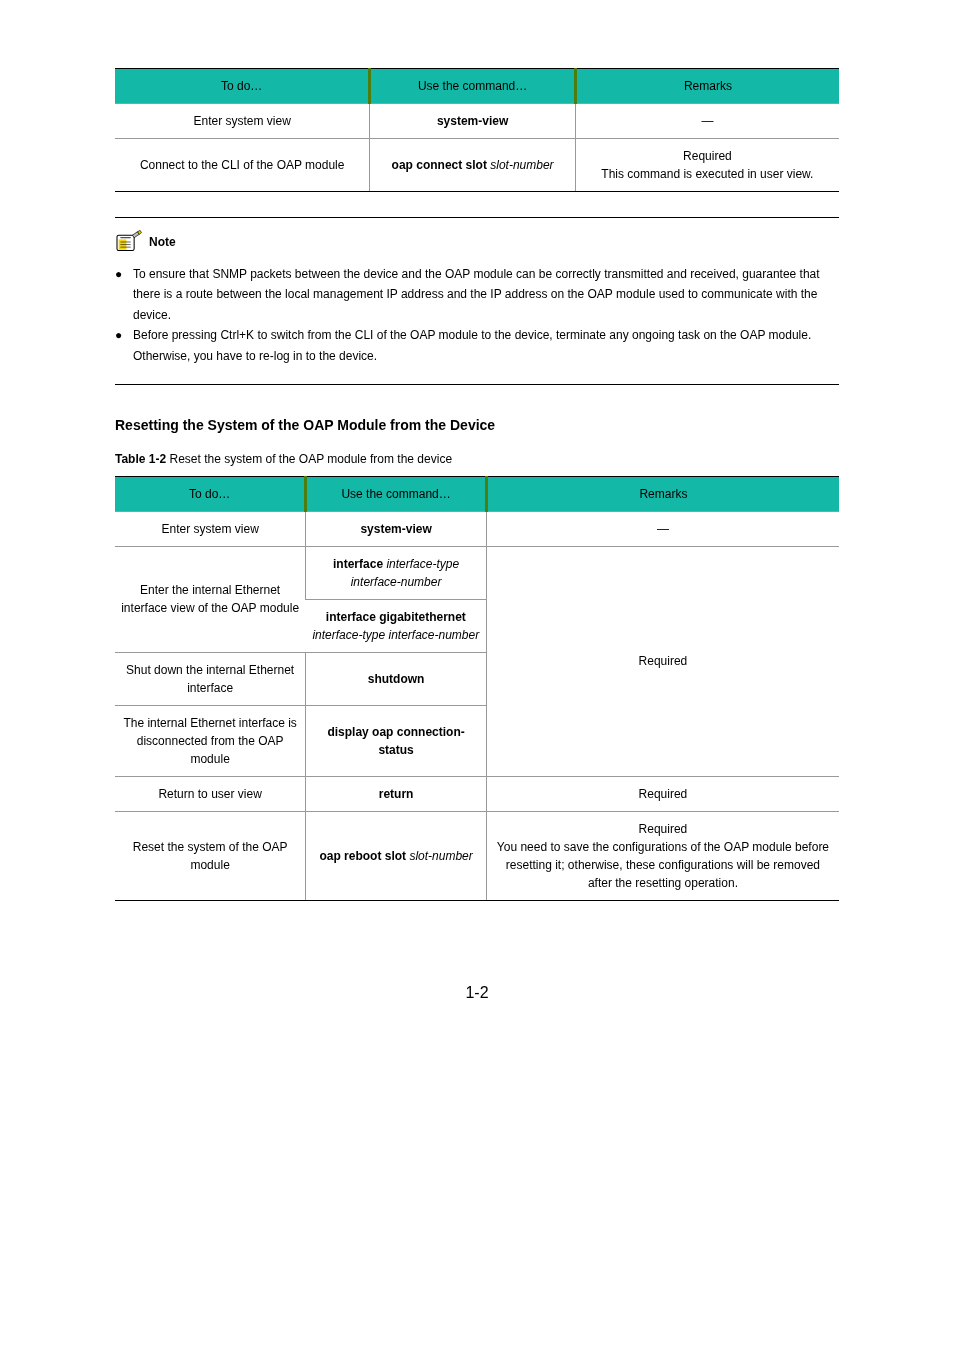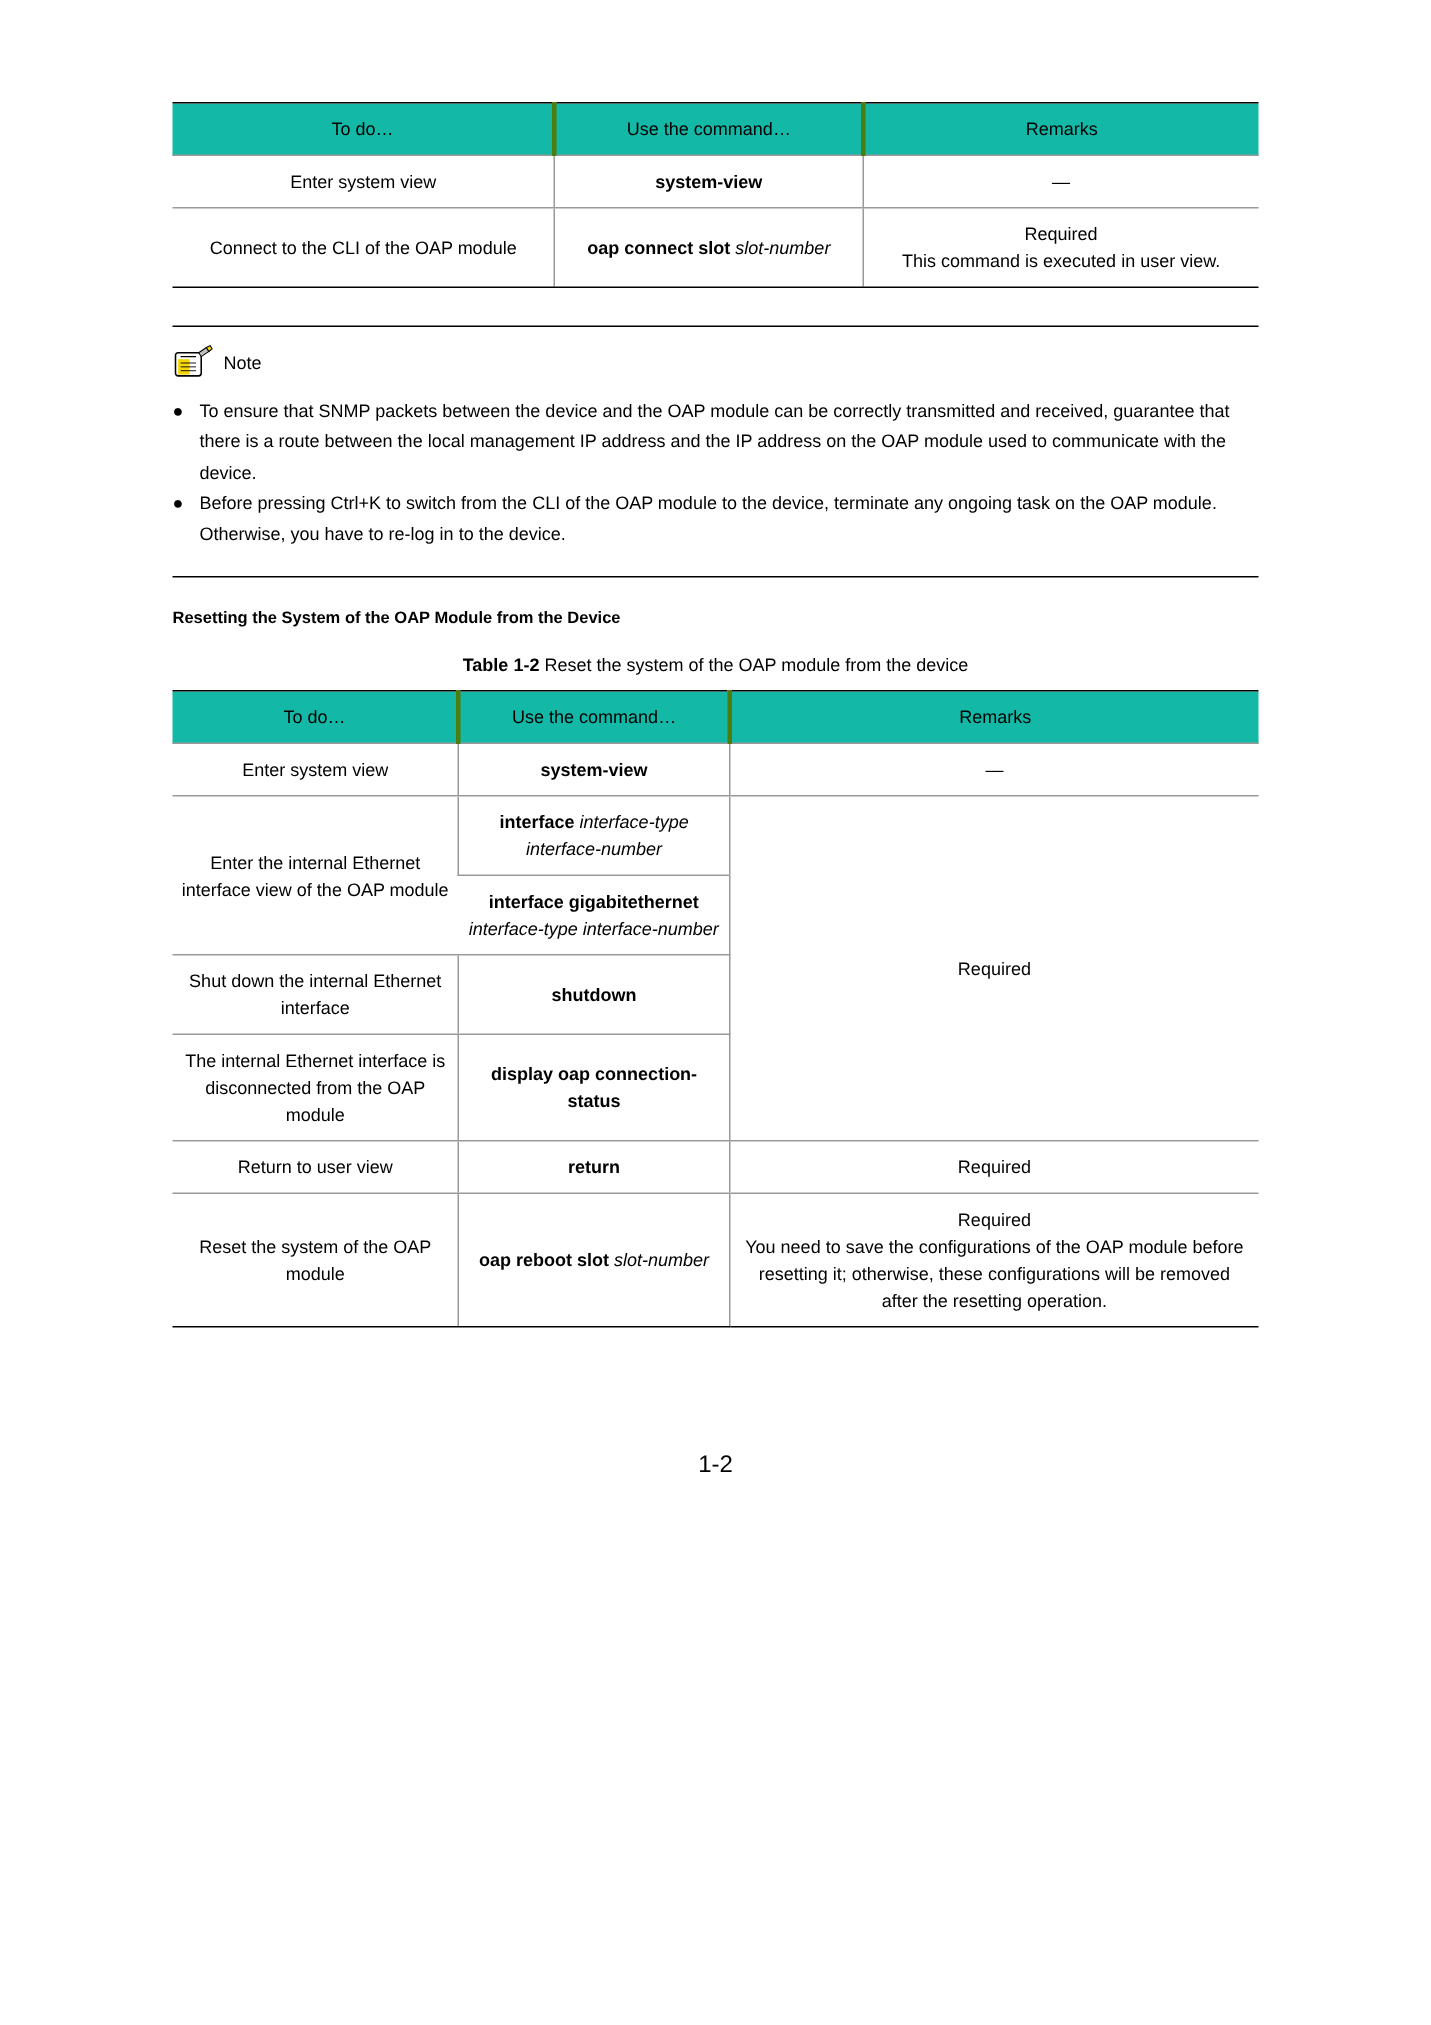--- a/index.html
+++ b/index.html
@@ -47,46 +47,45 @@
       display: flex;
       align-items: center;
       gap: 6px;
       margin-bottom: 10px;
     }
     .note-icon {
       width: 28px;
       height: 24px;
       display: inline-block;
     }
-    .note-label { font-weight: normal; }
+    .note-label { font-weight: bold; }
     .note-body { line-height: 1.7; }
     .bullet { display: flex; }
     .bullet-mark { width: 18px; flex-shrink:0; text-align:left; }
     .section-title {
-      font-size: 11px;
+      font-size: 14px;
       font-weight: bold;
-      margin-top: 19px;
+      margin-top: 30px;
     }
     .table-caption {
       font-weight: bold;
       font-size: 12px;
       margin-top: 14px;
     }
     .table-caption .cap-rest { font-weight: normal; }
     .page-num {
       text-align: center;
       margin-top: 80px;
       font-size: 16px;
     }
     .cmd { font-weight: bold; }
     .arg { font-style: italic; }
     .note-caption {
       margin-top: 14px;
       margin-bottom: 2px;
-      text-align: center;
     }
   </style>
 </head>
 <body>
 
 <table>
   <thead>
     <tr>
       <th>To do…</th>
       <th>Use the command…</th>

